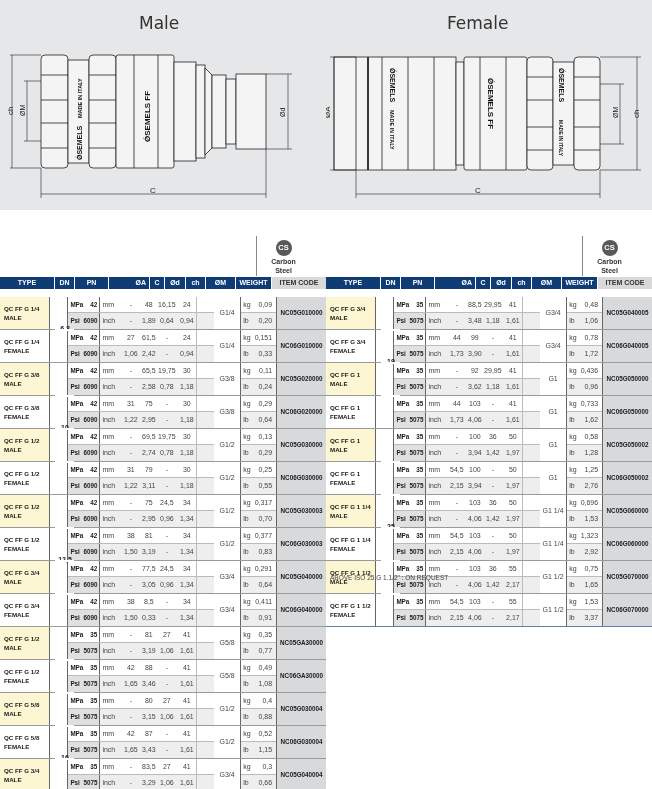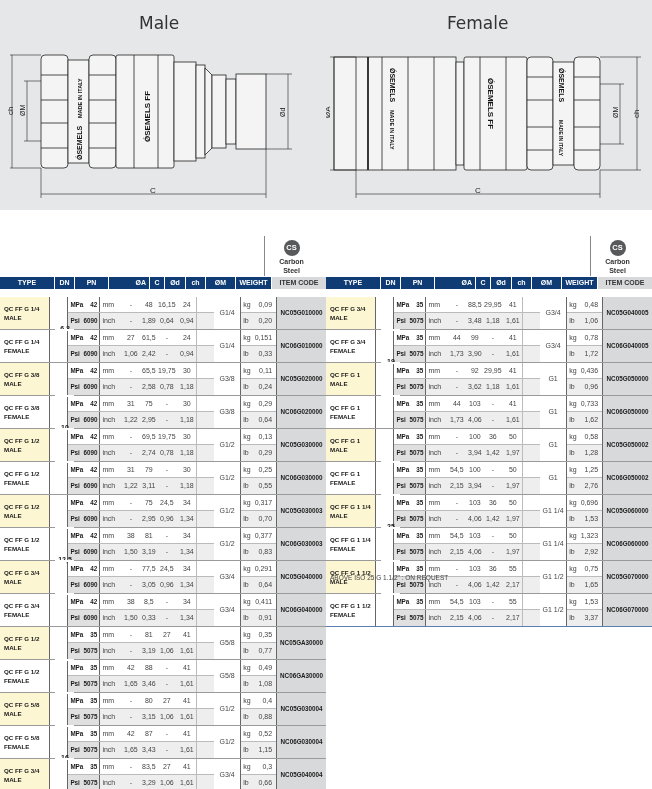--- a/index.html
+++ b/index.html
@@ -9,21 +9,21 @@
   .drawing-panel { position: absolute; top: 0; left: 0; width: 652px; height: 210px; background: #e6e7e8; }
   .drawing-title { position: absolute; top: 13px; font-size: 17px; color: #333; font-family: "DejaVu Sans", sans-serif; font-weight: normal; }
   .drawing-title.male { left: 139px; }
   .drawing-title.female { left: 447px; }
   svg.draw { position: absolute; top: 0; }
 
   .table-block { position: absolute; top: 236px; width: 326px; }
   .table-block.left { left: 0; }
   .table-block.right { left: 326px; }
 
-  .cs-head { position: absolute; right: 8px; top: 0; width: 54px; height: 40px; background: #ffffff; border-left: 1px solid #888; text-align: center; }
+  .cs-head { position: absolute; right: 16px; top: 0; width: 54px; height: 40px; background: #ffffff; border-left: 1px solid #888; text-align: center; }
   .cs-badge { width: 16px; height: 16px; border-radius: 50%; background: #58595b; color: #fff; font-size: 7.5px; font-weight: bold; line-height: 16px; margin: 4px auto 1px; }
   .cs-label { font-size: 7px; font-weight: bold; color: #333; line-height: 9px; }
 
   .hdr { position: absolute; top: 41px; left: 0; width: 326px; height: 12px; display: flex; }
   .hdr div { height: 12px; line-height: 12px; font-size: 7px; font-weight: bold; color: #fff; background: #0f3c75; text-align: center; border-right: 1px solid #fff; }
   .hdr .h-code { background: #d8d9da; color: #333; border-right: none; }
 
   .rows { position: absolute; top: 61px; left: 0; width: 326px; }
   .row { position: relative; height: 33px; border-bottom: 1px solid #9a9a9a; display: flex; }
   .row:first-child { border-top: none; }

